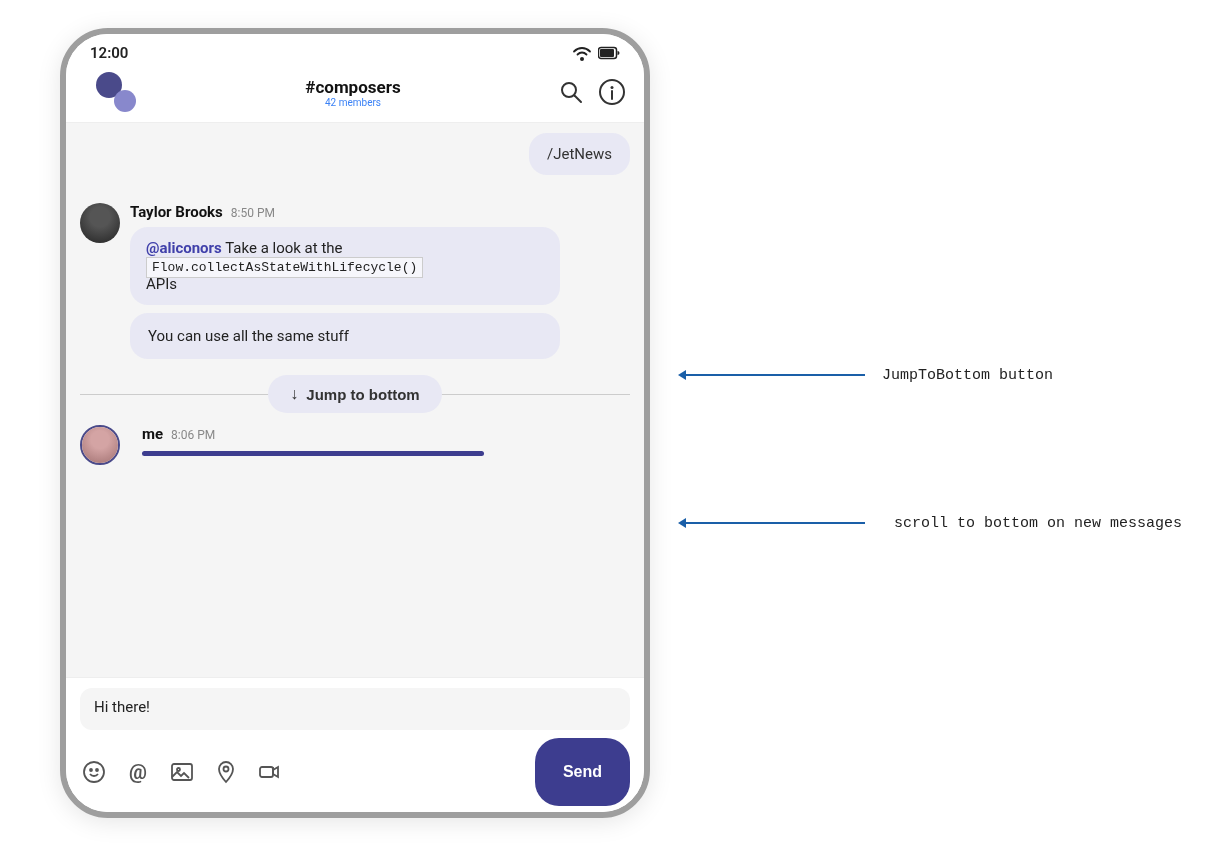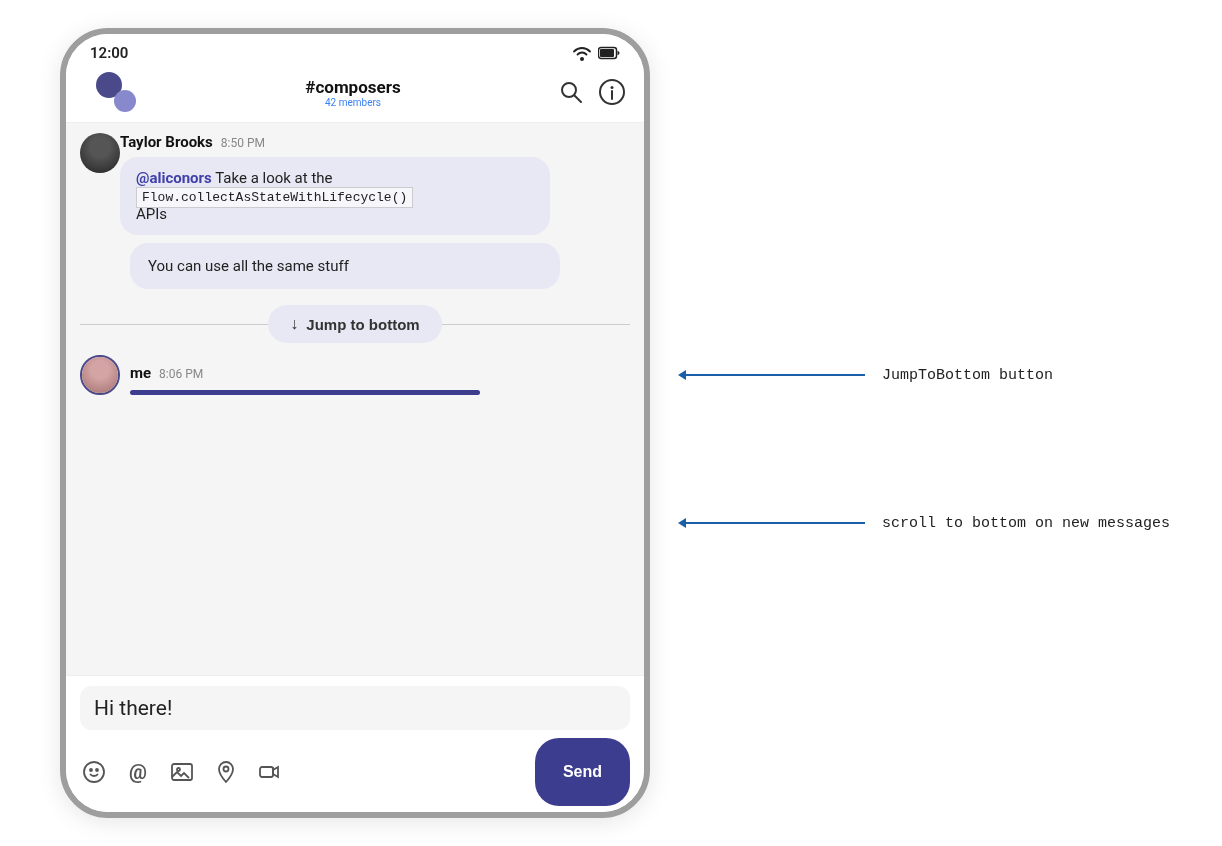--- a/index.html
+++ b/index.html
@@ -116,21 +116,21 @@
       color: #333;
       margin-bottom: 14px;
       align-self: flex-end;
       max-width: 85%;
     }
 
     
     .msg-block {
       display: flex;
       align-items: flex-start;
-      gap: 0;
+      gap: 10px;
       margin-bottom: 8px;
     }
     .msg-avatar {
       width: 40px;
       height: 40px;
       border-radius: 50%;
       overflow: hidden;
       flex-shrink: 0;
       background: #888;
     }
@@ -218,22 +218,22 @@
       align-items: center;
       gap: 8px;
       cursor: pointer;
       position: relative;
       z-index: 1;
     }
 
     
     .msg-block-me {
       display: flex;
-      align-items: flex-end;
-      gap: 10px;
+      align-items: flex-start;
+      gap: 22px;
       margin-top: 4px;
     }
     .avatar-me {
       width: 40px;
       height: 40px;
       border-radius: 50%;
       overflow: hidden;
       flex-shrink: 0;
       border: 2px solid #4A4A8A;
     }
@@ -252,21 +252,21 @@
     
     .input-area {
       background: #fff;
       border-top: 1px solid #eee;
       padding: 10px 14px 6px 14px;
     }
     .input-field {
       background: #f5f5f5;
       border-radius: 12px;
       padding: 10px 14px;
-      font-size: 21px;
+      font-size: 15px;
       color: #222;
       min-height: 42px;
       margin-bottom: 8px;
     }
     .input-toolbar {
       display: flex;
       align-items: center;
       gap: 16px;
     }
     .toolbar-icon {
@@ -378,20 +378,23 @@
           <svg width="28" height="28" viewBox="0 0 28 28" style="cursor:pointer">
             <circle cx="14" cy="14" r="12" stroke="#333" stroke-width="2" fill="none"></circle>
             <circle cx="14" cy="9.5" r="1.5" fill="#333"></circle>
             <line x1="14" y1="13" x2="14" y2="21" stroke="#333" stroke-width="2" stroke-linecap="round"></line>
           </svg>
         </div>
       </div>
 
       <div class="chat-body">
 
+        <div style="display:flex; justify-content:flex-end; margin-bottom:14px;">
+          <div class="msg-partial">/JetNews</div>
+        </div>
 
         <div class="msg-block">
           <div class="msg-avatar">
             <div class="msg-avatar-img"></div>
           </div>
           <div class="msg-content">
             <div class="msg-meta">
               <span class="msg-name">Taylor Brooks</span>
               <span class="msg-time">8:50 PM</span>
             </div>
@@ -477,18 +480,18 @@
         <polygon points="8,15 16,10 16,20" fill="#1a5fa8"></polygon>
       </svg>
       <span class="annotation-text" style="margin-left:12px;">JumpToBottom button</span>
     </div>
 
     <div style="position:absolute; top: 508px; left: 0; display:flex; align-items:center; gap:0;">
       <svg width="200" height="30" viewBox="0 0 200 30">
         <line x1="195" y1="15" x2="10" y2="15" stroke="#1a5fa8" stroke-width="2"></line>
         <polygon points="8,15 16,10 16,20" fill="#1a5fa8"></polygon>
       </svg>
-      <span class="annotation-text" style="margin-left:12px;">scroll to bottom on new messages</span>
+      <span class="annotation-text" style="margin-left:24px;">scroll to bottom on new messages</span>
     </div>
 
   </div>
 
 </div>
 
 </body></html>

